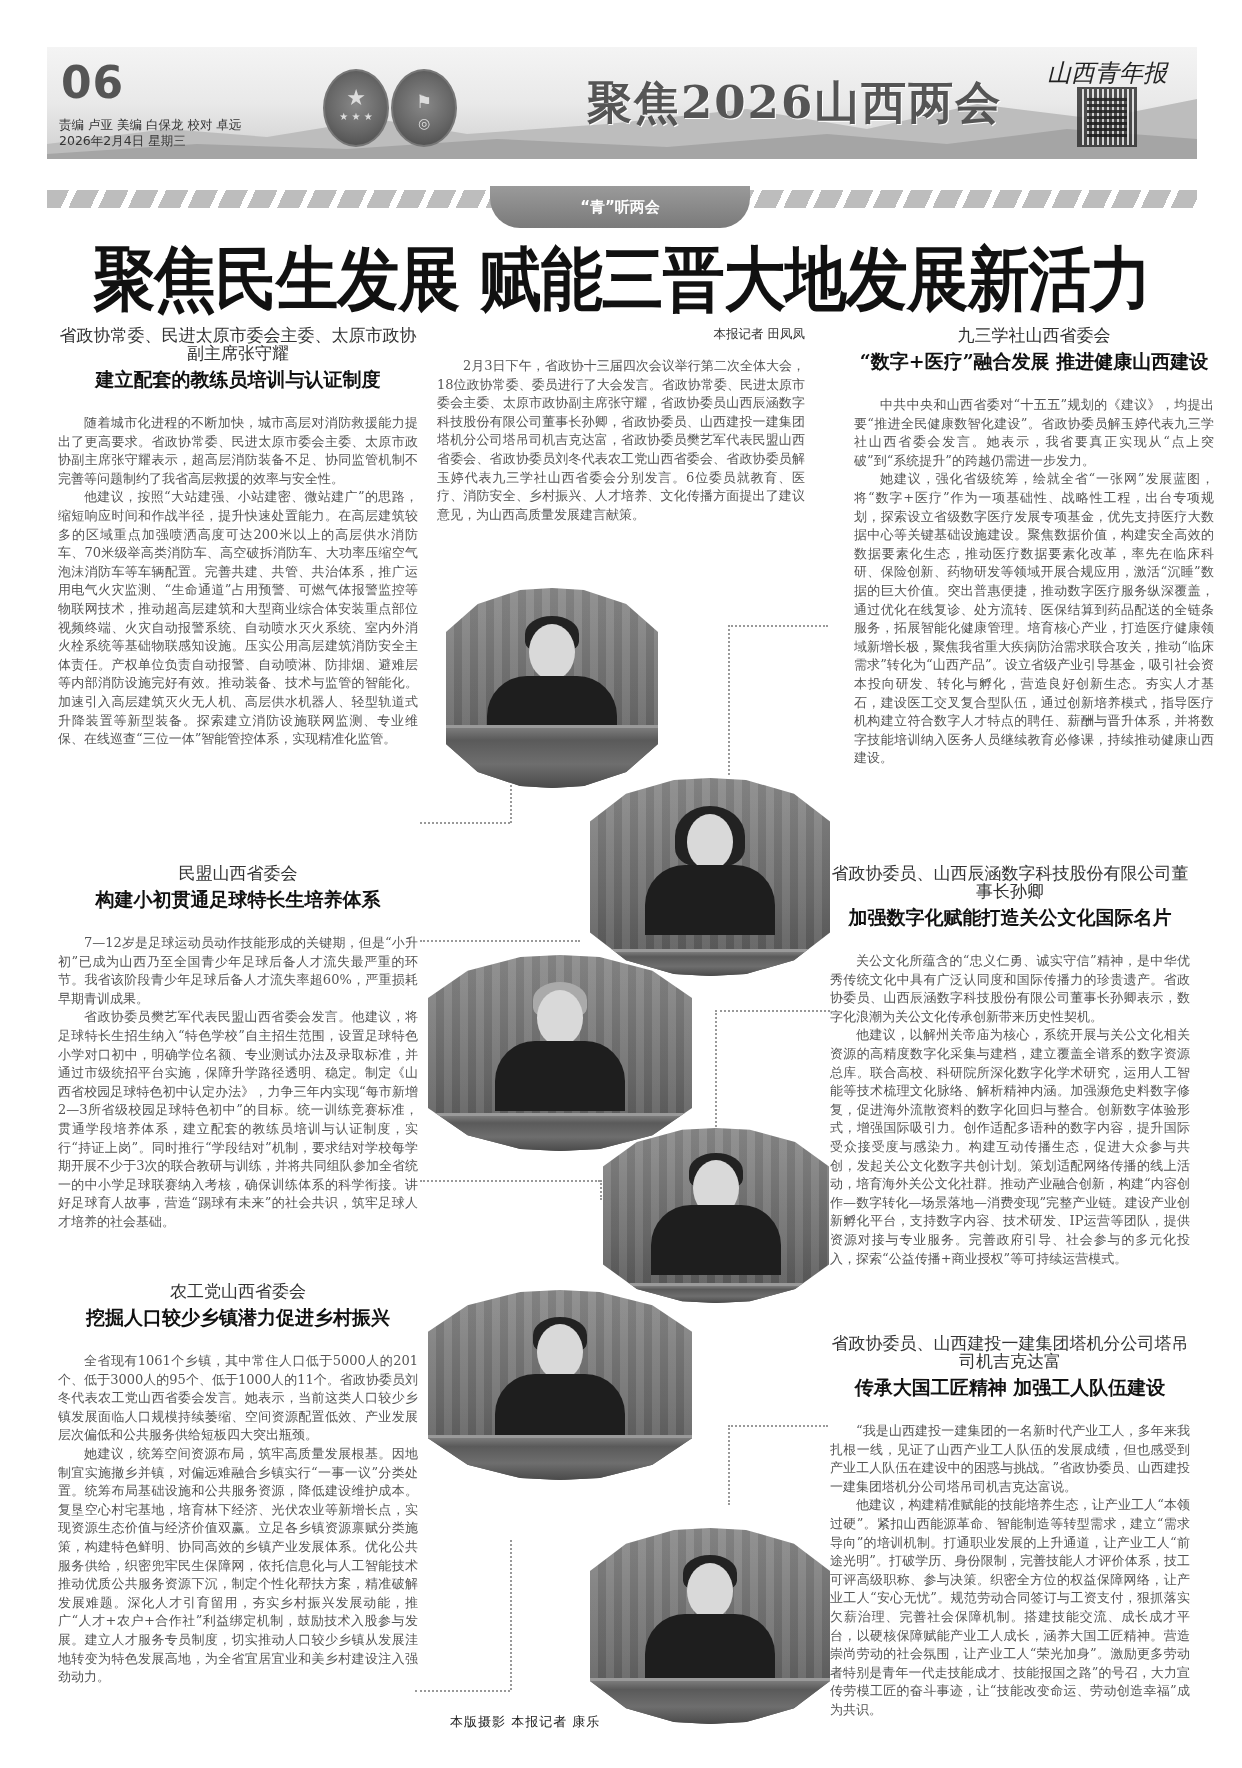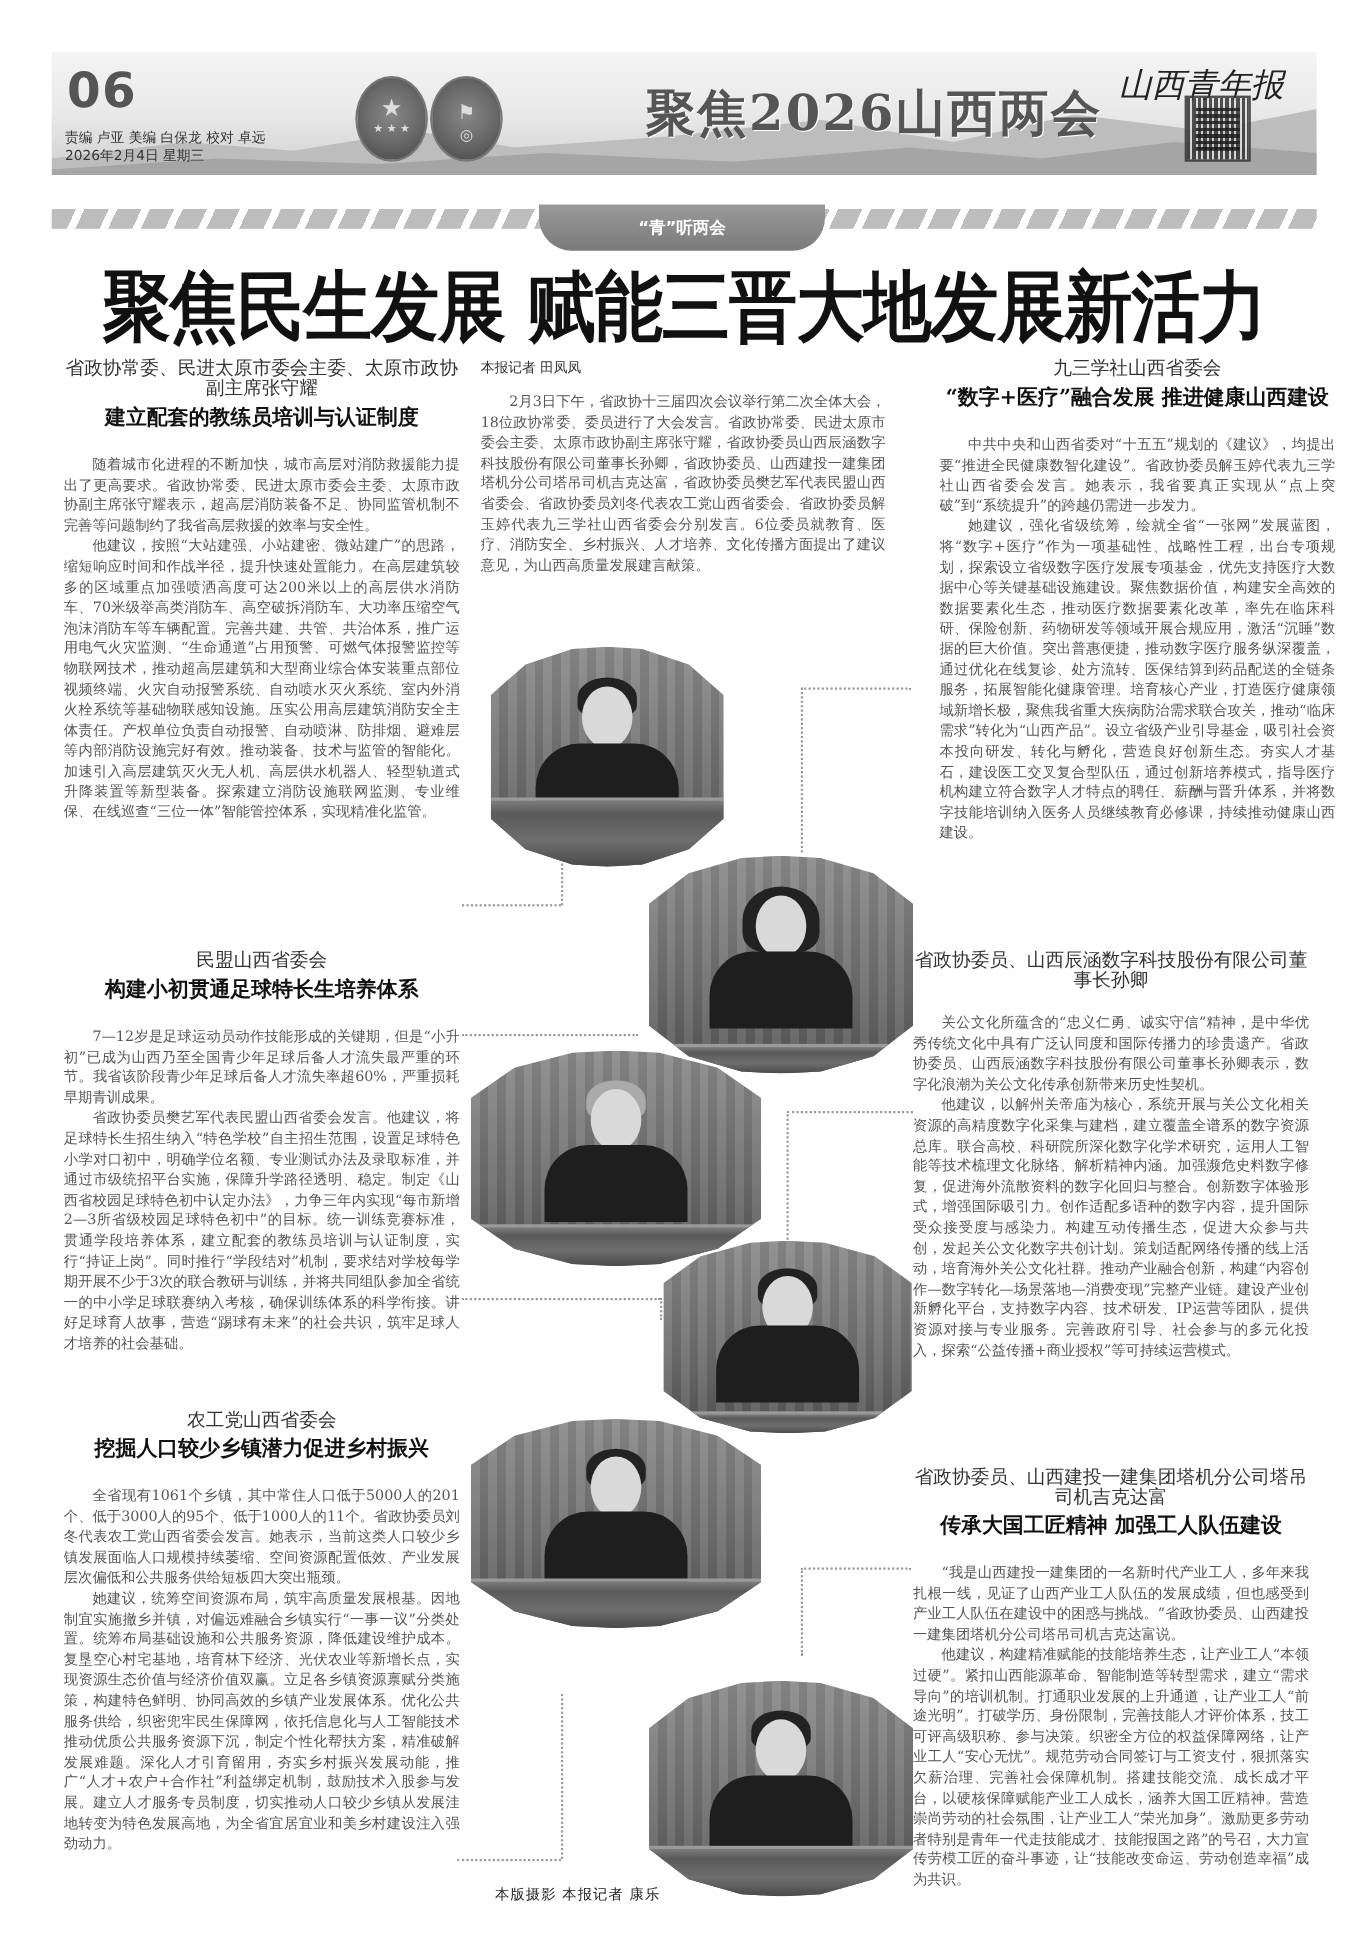--- a/index.html
+++ b/index.html
@@ -4,36 +4,36 @@
 <style>
   html,body{margin:0;padding:0;background:#fff;}
   body{width:1242px;height:1768px;position:relative;overflow:hidden;font-family:"DejaVu Serif","Liberation Serif",serif;color:#444;}
   .masthead{position:absolute;left:47px;top:47px;width:1150px;height:112px;background:linear-gradient(180deg,#f4f4f4 0%,#e9e9e9 50%,#cfcfcf 100%);overflow:hidden;}
   .mountains{position:absolute;left:0;bottom:0;width:100%;height:70px;}
   .page-num{position:absolute;left:14px;top:10px;font-family:"DejaVu Sans","Liberation Sans",sans-serif;font-weight:bold;font-size:44px;color:#555;letter-spacing:1px;}
   .credits{position:absolute;left:12px;top:70px;font-family:"DejaVu Sans","Liberation Sans",sans-serif;font-size:12.5px;color:#333;line-height:16px;}
   .emblem{position:absolute;top:22px;width:62px;height:74px;border-radius:50%;background:radial-gradient(circle at 50% 45%,#888 0%,#666 55%,#444 100%);border:2px solid #777;}
   .emblem span{position:absolute;left:0;right:0;text-align:center;color:#ddd;}
   .mast-title{position:absolute;left:540px;top:26px;font-family:"DejaVu Serif","Liberation Serif",serif;font-weight:bold;font-size:45px;color:#555;letter-spacing:2px;text-shadow:1px 1px 0 #fff;}
-  .brand{position:absolute;right:30px;top:10px;font-family:Liberation Serif, serif;font-style:italic;font-size:30px;color:#222;}
+  .brand{position:absolute;right:30px;top:10px;font-family:Liberation Serif, serif;font-style:italic;font-size:24px;color:#222;}
   .qr{position:absolute;right:60px;top:40px;width:56px;height:56px;background:
       repeating-linear-gradient(90deg,#333 0 3px,#ddd 3px 5px),#999;opacity:.85;border:2px solid #333;}
   .qr::before{content:"";position:absolute;inset:8px;background:repeating-linear-gradient(0deg,#222 0 3px,#eee 3px 6px);mix-blend-mode:multiply;}
 
   .section-band{position:absolute;left:47px;top:190px;width:1150px;height:18px;background:repeating-linear-gradient(115deg,#bdbdbd 0 20px,#fff 20px 27px);}
   .section-tab{position:absolute;left:490px;top:186px;width:260px;height:42px;background:linear-gradient(180deg,#9a9a9a,#7a7a7a);border-radius:0 0 30px 30px;text-align:center;}
   .section-tab span{display:block;color:#fff;font-family:"DejaVu Sans","Liberation Sans",sans-serif;font-weight:bold;font-size:15px;line-height:42px;}
   .headline{position:absolute;left:47px;top:232px;width:1150px;text-align:center;font-family:"DejaVu Serif","Liberation Serif",serif;font-weight:bold;font-size:62px;color:#111;letter-spacing:-1px;transform:scaleY(1.12);transform-origin:top;}
 
   .article{position:absolute;width:360px;}
   .kicker{font-family:"DejaVu Sans","Liberation Sans",sans-serif;font-size:17px;font-weight:normal;color:#333;text-align:center;line-height:18px;}
   .title{font-family:"DejaVu Serif","Liberation Serif",serif;font-weight:bold;font-size:19px;color:#111;text-align:center;margin-top:4px;line-height:26px;white-space:nowrap;}
   .body{margin-top:22px;font-size:13px;line-height:18.6px;color:#555;text-align:justify;}
   .body p{margin:0;text-indent:2em;}
-  .byline{font-family:"DejaVu Sans","Liberation Sans",sans-serif;font-size:12.5px;text-align:left;color:#333;}
+  .byline{font-family:"DejaVu Sans","Liberation Sans",sans-serif;font-size:12.5px;text-align:right;color:#333;}
 
   .photo{position:absolute;background:linear-gradient(180deg,#8a8a8a 0%,#6d6d6d 60%,#555 100%);clip-path:polygon(0 22%,15% 8%,35% 1%,50% 0,65% 1%,85% 8%,100% 22%,100% 78%,85% 92%,65% 99%,50% 100%,35% 99%,15% 92%,0 78%);overflow:hidden;}
   .photo .curtain{position:absolute;inset:0;background:repeating-linear-gradient(90deg,rgba(255,255,255,.08) 0 8px,rgba(0,0,0,.06) 8px 16px);}
   .photo .head{position:absolute;left:50%;top:18%;width:46px;height:56px;margin-left:-23px;border-radius:50%;background:#d9d9d9;}
   .photo .hair{position:absolute;left:50%;top:14%;width:54px;height:36px;margin-left:-27px;border-radius:50% 50% 30% 30%;background:#222;}
   .photo .torso{position:absolute;left:50%;top:44%;width:130px;height:70px;margin-left:-65px;border-radius:40px 40px 0 0;background:#1e1e1e;}
   .photo .podium{position:absolute;left:0;right:0;bottom:0;height:30%;background:linear-gradient(180deg,#7c7c7c 0,#5a5a5a 20%,#6e6e6e 60%,#4a4a4a 100%);border-top:3px solid #9a9a9a;}
   .dotline{position:absolute;border-color:#999;border-style:dotted;border-width:0;}
   .photo-credit{position:absolute;left:450px;top:1713px;font-family:"DejaVu Sans","Liberation Sans",sans-serif;font-size:13px;color:#222;letter-spacing:1px;}
 </style>
@@ -99,20 +99,21 @@
   <div class="kicker">民盟山西省委会</div>
   <div class="title">构建小初贯通足球特长生培养体系</div>
   <div class="body">
     <p>7—12岁是足球运动员动作技能形成的关键期，但是“小升初”已成为山西乃至全国青少年足球后备人才流失最严重的环节。我省该阶段青少年足球后备人才流失率超60%，严重损耗早期青训成果。</p>
     <p>省政协委员樊艺军代表民盟山西省委会发言。他建议，将足球特长生招生纳入“特色学校”自主招生范围，设置足球特色小学对口初中，明确学位名额、专业测试办法及录取标准，并通过市级统招平台实施，保障升学路径透明、稳定。制定《山西省校园足球特色初中认定办法》，力争三年内实现“每市新增2—3所省级校园足球特色初中”的目标。统一训练竞赛标准，贯通学段培养体系，建立配套的教练员培训与认证制度，实行“持证上岗”。同时推行“学段结对”机制，要求结对学校每学期开展不少于3次的联合教研与训练，并将共同组队参加全省统一的中小学足球联赛纳入考核，确保训练体系的科学衔接。讲好足球育人故事，营造“踢球有未来”的社会共识，筑牢足球人才培养的社会基础。</p>
   </div>
 </div>
 
 <div class="article" style="left:830px;top:864px;">
   <div class="kicker">省政协委员、山西辰涵数字科技股份有限公司董事长孙卿</div>
+  <div class="title">加强数字化赋能打造关公文化国际名片</div>
   <div class="body">
     <p>关公文化所蕴含的“忠义仁勇、诚实守信”精神，是中华优秀传统文化中具有广泛认同度和国际传播力的珍贵遗产。省政协委员、山西辰涵数字科技股份有限公司董事长孙卿表示，数字化浪潮为关公文化传承创新带来历史性契机。</p>
     <p>他建议，以解州关帝庙为核心，系统开展与关公文化相关资源的高精度数字化采集与建档，建立覆盖全谱系的数字资源总库。联合高校、科研院所深化数字化学术研究，运用人工智能等技术梳理文化脉络、解析精神内涵。加强濒危史料数字修复，促进海外流散资料的数字化回归与整合。创新数字体验形式，增强国际吸引力。创作适配多语种的数字内容，提升国际受众接受度与感染力。构建互动传播生态，促进大众参与共创，发起关公文化数字共创计划。策划适配网络传播的线上活动，培育海外关公文化社群。推动产业融合创新，构建“内容创作—数字转化—场景落地—消费变现”完整产业链。建设产业创新孵化平台，支持数字内容、技术研发、IP运营等团队，提供资源对接与专业服务。完善政府引导、社会参与的多元化投入，探索“公益传播+商业授权”等可持续运营模式。</p>
   </div>
 </div>
 
 <div class="article" style="left:58px;top:1282px;">
   <div class="kicker">农工党山西省委会</div>
   <div class="title">挖掘人口较少乡镇潜力促进乡村振兴</div>
   <div class="body">

